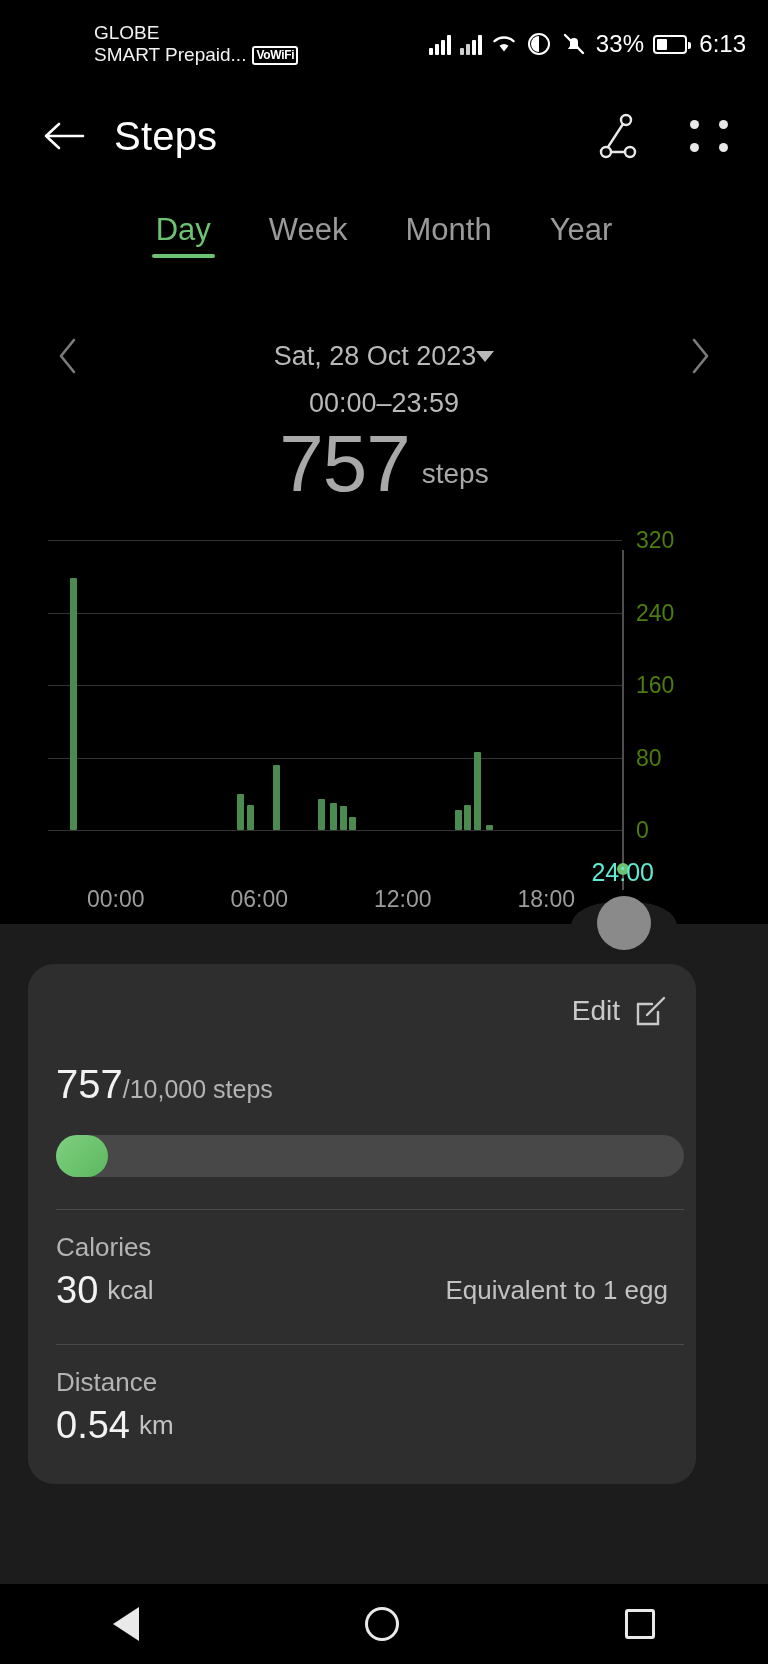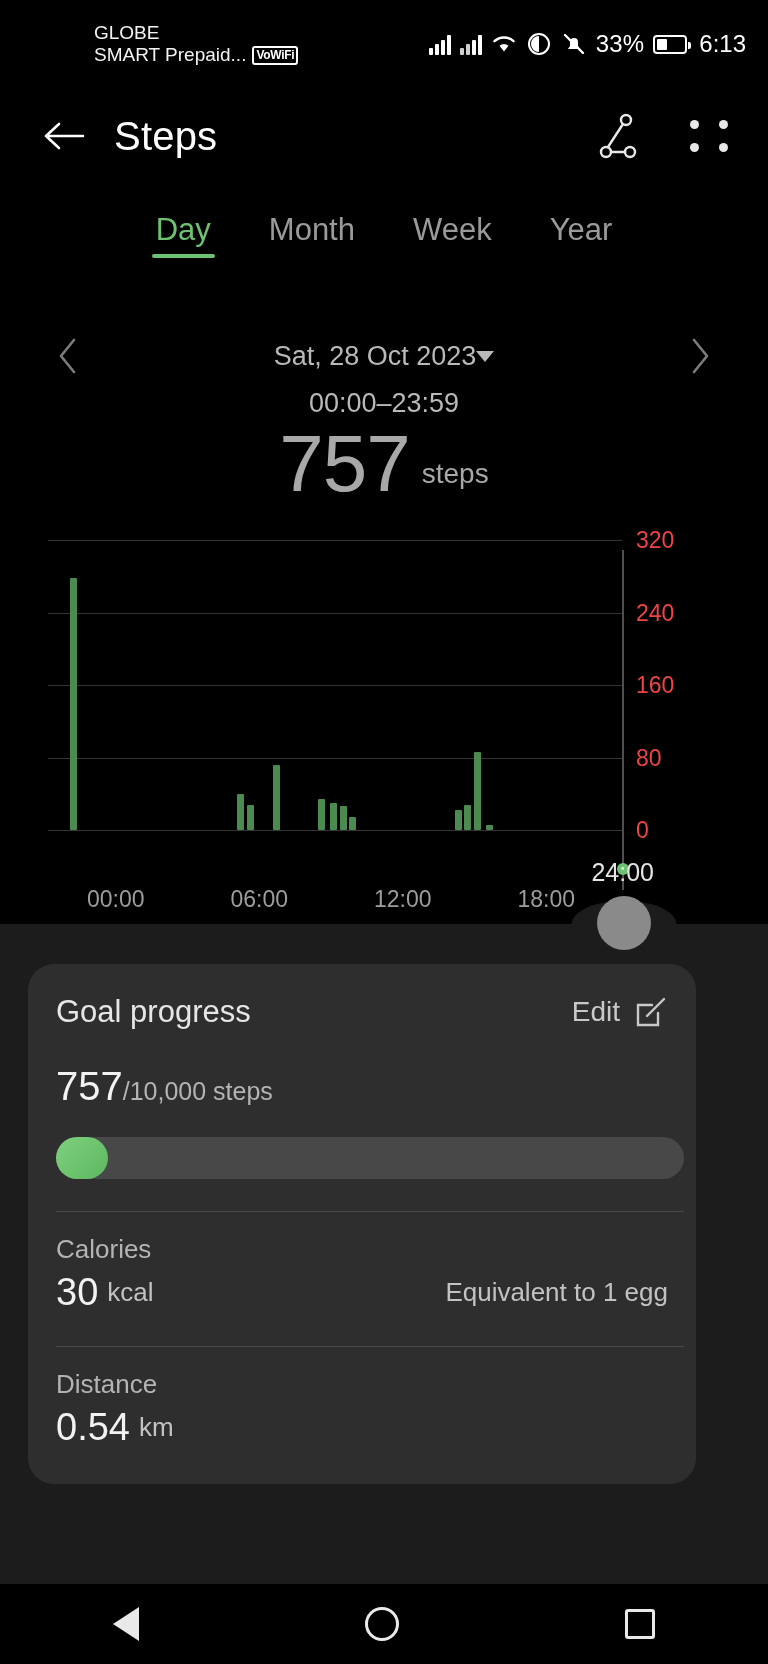--- a/index.html
+++ b/index.html
@@ -74,26 +74,26 @@
   .bignum { position:absolute; top:426px; width:768px; text-align:center;
             color:#a8a8a8; display:flex; align-items:flex-end; justify-content:center; gap:12px; }
   .bignum .val { font-size:80px; line-height:0.95; letter-spacing:-1px; }
   .bignum .unit { font-size:28px; padding-bottom:12px; }
 
   
   .chart { position:absolute; left:0; top:524px; width:768px; height:400px; }
   .plot { position:absolute; left:48px; top:16px; width:574px; height:290px; }
   .gridline { position:absolute; left:0; width:574px; height:1px; background:#343434; }
   .ylabels { position:absolute; left:636px; top:16px; width:90px; height:290px; }
-  .ylabel { position:absolute; font-size:23px; color:#ef4444; transform:translateY(-50%); }
+  .ylabel { position:absolute; font-size:23px; color:#4d7c0f; transform:translateY(-50%); }
   .bar { position:absolute; bottom:0; width:7px; background:#4b8b4f; border-radius:1px; }
   .endline { position:absolute; left:622px; top:26px; width:2px; height:340px; background:#4f4f4f; }
   .end-dot { position:absolute; left:617px; top:863px; width:12px; height:12px;
              border-radius:50%; background:#6dc271; }
-  .end-label { position:absolute; right:114px; top:858px; font-size:25px; color:#e5e5e5; }
+  .end-label { position:absolute; right:114px; top:858px; font-size:25px; color:#5eead4; }
   .xlabels { position:absolute; left:0; top:886px; width:768px; height:40px;margin-left:39px; }
   .xlabel { position:absolute; font-size:23px; color:#9d9d9d; }
 
   
   .sheet { position:absolute; left:0; top:924px; width:768px; height:660px;
            background:#1c1c1c; border-top-left-radius:0; border-top-right-radius:0; }
   .notch { position:absolute; left:571px; top:-22px; width:106px; height:48px;
            background:#1c1c1c; border-radius:50%/60%; }
   .handle { position:absolute; left:597px; top:-28px; width:54px; height:54px;
             border-radius:50%; background:#8a8a8a; }
@@ -195,22 +195,22 @@
           <i></i>
           <i></i>
           <i></i>
           <i></i>
         </div>
     </div>
   </div>
 
   <div class="tabs">
     <div class="tab active">Day</div>
+    <div class="tab">Week</div>
     <div class="tab">Month</div>
-    <div class="tab">Week</div>
     <div class="tab">Year</div>
   </div>
 
   <div class="daterow">
     <div class="chev left">
       <svg width="22" height="38" viewBox="0 0 22 38">
         <path d="M17 3 L4 19 L17 35" stroke="#7c7c7c" stroke-width="2.6" fill="none" stroke-linecap="round" stroke-linejoin="round"></path>
       </svg>
     </div>
     <div class="datelabel">
@@ -267,21 +267,20 @@
       <div class="xlabel" style="left: 335px;">12:00</div>
       <div class="xlabel" style="left: 478.5px;">18:00</div>
     </div>
 
   <div class="sheet">
     <div class="notch"></div>
     <div class="handle"></div>
 
     <div class="card">
       <div class="card-head">
-        <div class="card-title">Goal progress</div>
         <div class="edit">
           <span>Edit</span>
           <svg width="34" height="34" viewBox="0 0 34 34">
             <path d="M4 10 v20 h20 v-12" stroke="#c9c9c9" stroke-width="2.4" fill="none" stroke-linecap="round"></path>
             <path d="M4 10 h14" stroke="#c9c9c9" stroke-width="2.4" fill="none" stroke-linecap="round"></path>
             <path d="M13 21 L30 4" stroke="#c9c9c9" stroke-width="2.4" fill="none" stroke-linecap="round"></path>
           </svg>
         </div>
       </div>
 

